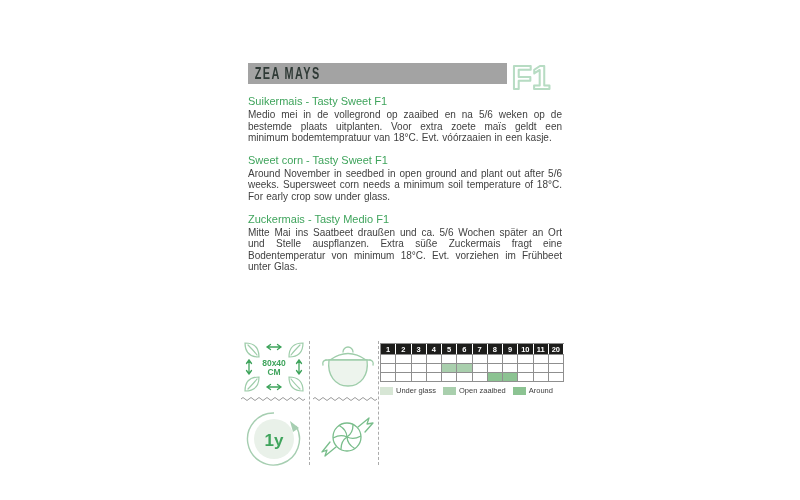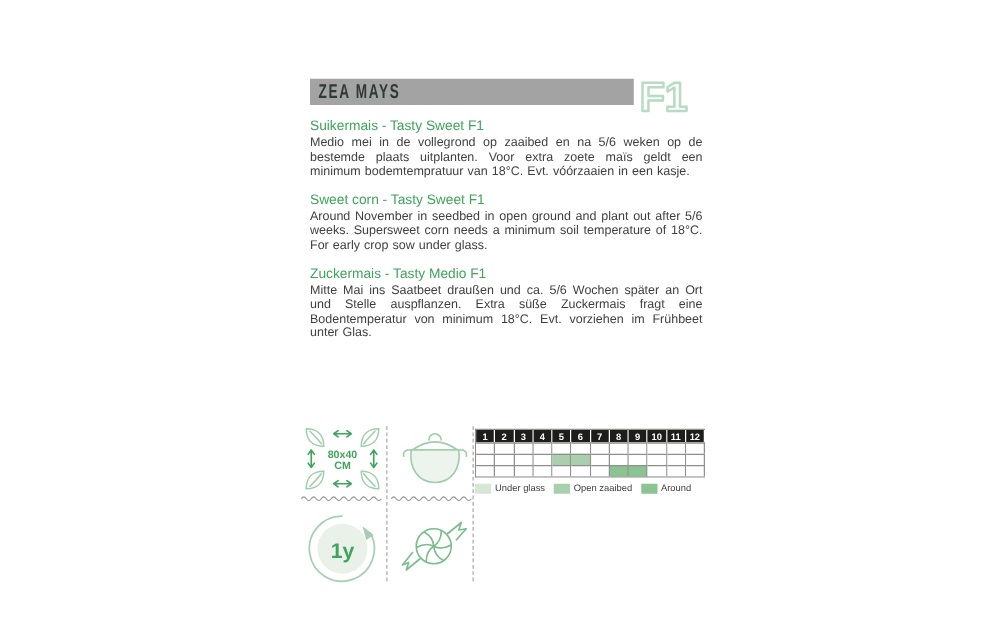--- a/index.html
+++ b/index.html
@@ -177,21 +177,21 @@
           <div class="cal-head">2</div>
           <div class="cal-head">3</div>
           <div class="cal-head">4</div>
           <div class="cal-head">5</div>
           <div class="cal-head">6</div>
           <div class="cal-head">7</div>
           <div class="cal-head">8</div>
           <div class="cal-head">9</div>
           <div class="cal-head">10</div>
           <div class="cal-head">11</div>
-          <div class="cal-head">12</div>
+          <div class="cal-head">20</div>
           <div class="cal-cell"></div>
           <div class="cal-cell"></div>
           <div class="cal-cell"></div>
           <div class="cal-cell"></div>
           <div class="cal-cell"></div>
           <div class="cal-cell"></div>
           <div class="cal-cell"></div>
           <div class="cal-cell"></div>
           <div class="cal-cell"></div>
           <div class="cal-cell"></div>

